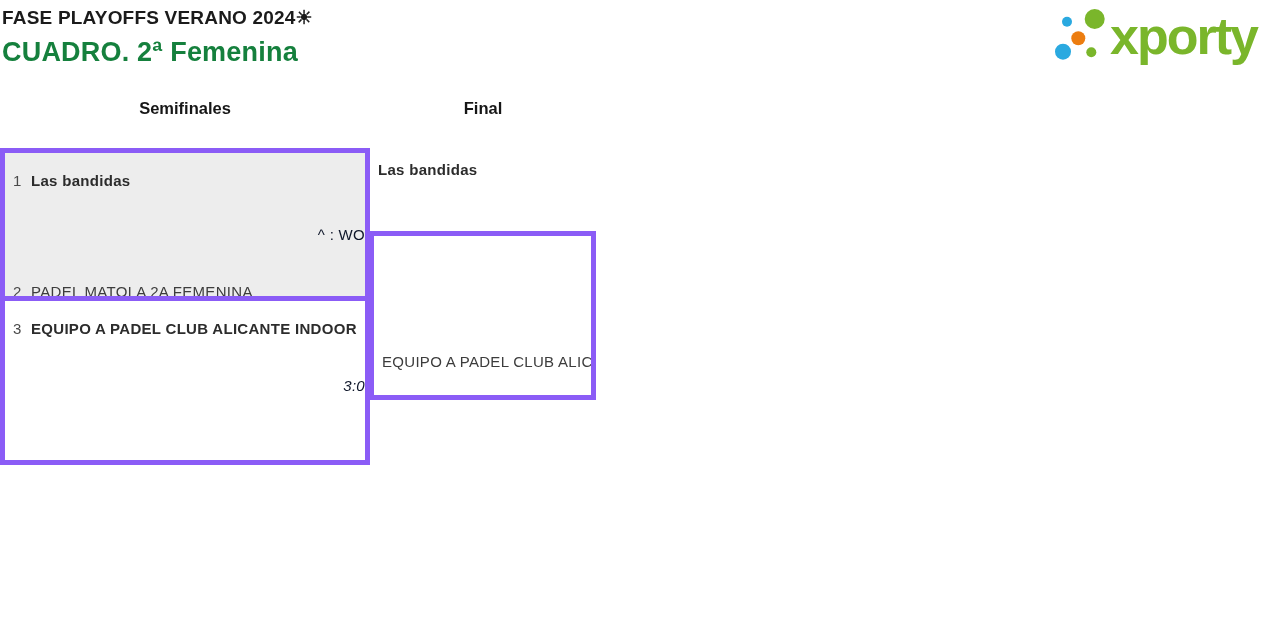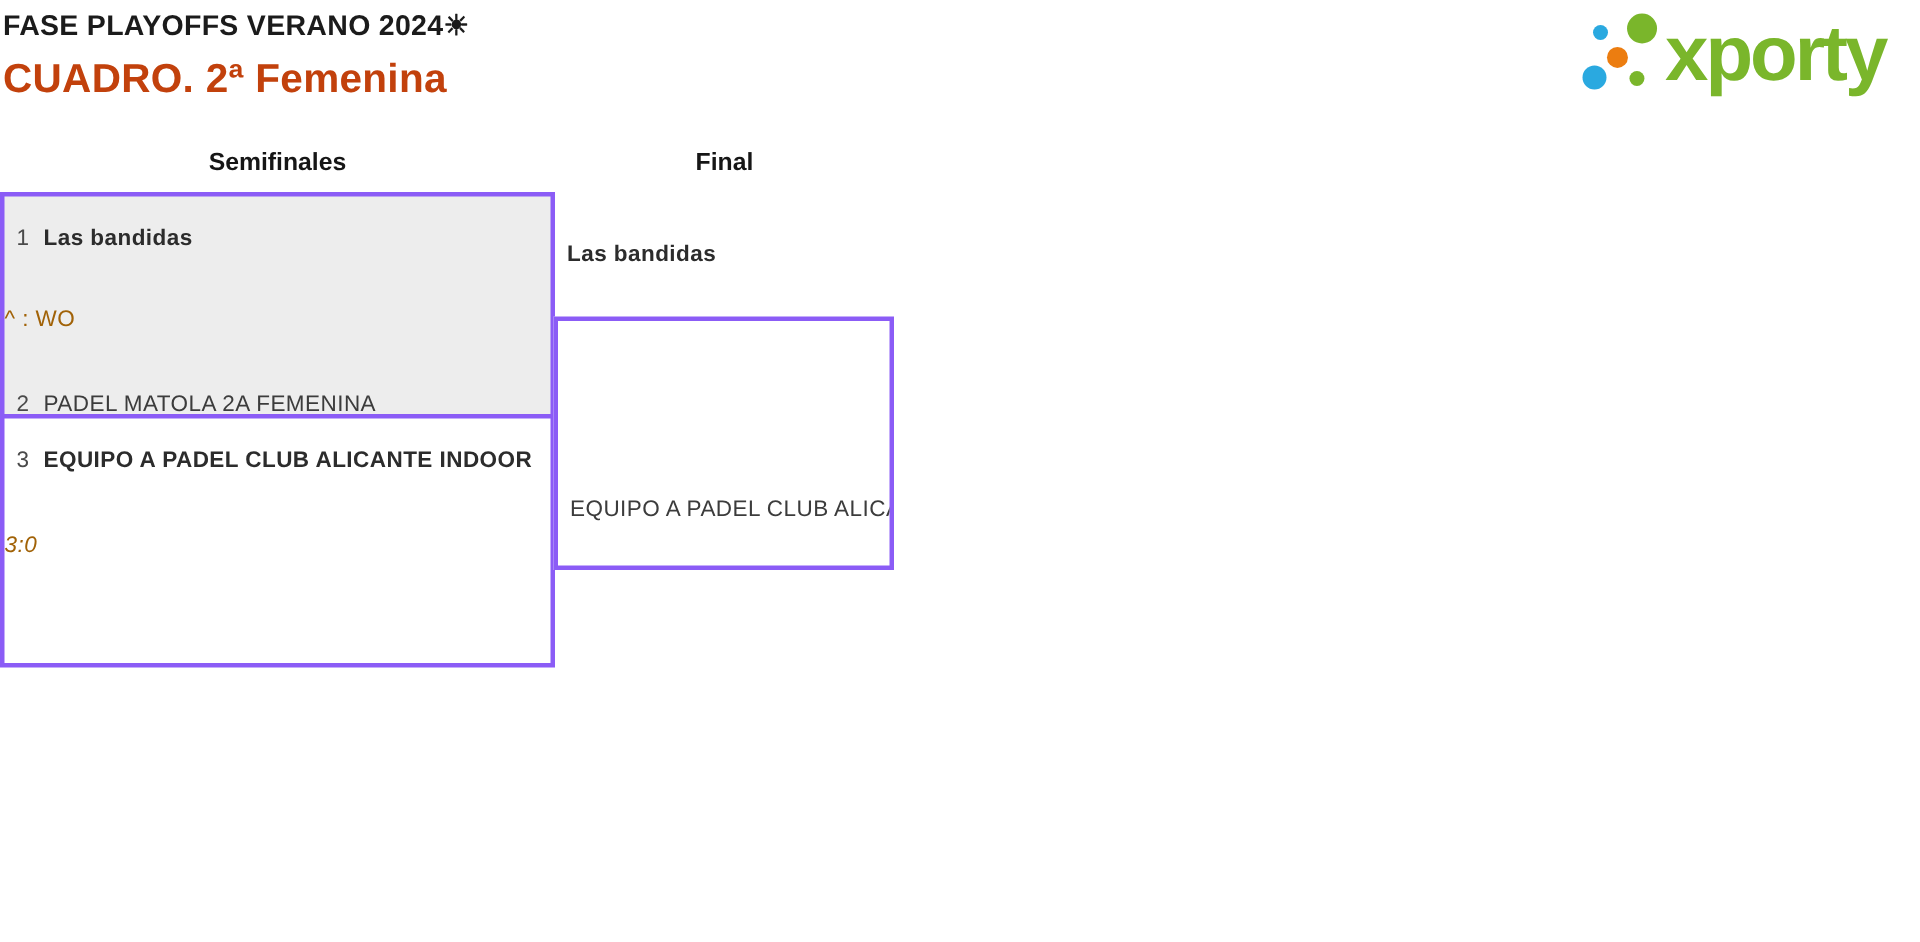--- a/index.html
+++ b/index.html
@@ -14,21 +14,21 @@
   }
 
   
   .title-line1 {
     position: absolute; left: 2px; top: 2px;
     font-size: 19px; font-weight: 700; color: #1b1b1b;
     letter-spacing: 0.2px; line-height: 32px; white-space: nowrap;
   }
   .title-line2 {
     position: absolute; left: 2px; top: 36px;
-    font-size: 27px; font-weight: 700; color: #c2410c;
+    font-size: 27px; font-weight: 700; color: #15803d;
     letter-spacing: 0.2px; line-height: 32px; white-space: nowrap;
   }
 
   
   .logo {
     position: absolute; left: 1048px; top: 0; height: 75px;
     display: flex; align-items: flex-start; cursor: pointer;
   }
   .logo-dots { width: 62px; height: 75px; display: block; }
   .logo-text {
@@ -40,39 +40,40 @@
   .round-header {
     position: absolute; top: 97px; height: 22px;
     font-size: 16.5px; font-weight: 600; color: #161616;
     text-align: center; line-height: 22px;
   }
   .rh-semis { left: 0; width: 370px; }
   .rh-final { left: 370px; width: 226px; }
 
   .match {
     position: absolute; box-sizing: border-box;
-    border: 3px solid #8b5cf6;
+    border: 5px solid #8b5cf6;
+    margin-top: 20px;
   }
   .sf1 { left: 0; top: 128px; width: 370px; height: 167px; background: #ededed; }
   .sf2 { left: 0; top: 276px; width: 370px; height: 169px; background: #ffffff; }
   .final-box { left: 369px; top: 211px; width: 227px; height: 169px; background: #ffffff; }
 
   .team {
     position: absolute; left: 8px; right: 4px;
     font-size: 15px; color: #3c3c3c; letter-spacing: 0.3px;
     line-height: 20px; white-space: nowrap; overflow: hidden;
   }
   .seed {
     display: inline-block; min-width: 18px;
     color: #4a4a4a; letter-spacing: 0;
   }
   .winner { font-weight: 700; color: #2c2c2c; }
   .result {
     position: absolute; left: 0; width: 100%;
-    text-align: left; font-size: 15px; color: #a16207;
+    text-align: right; font-size: 15px; color: #0f172a;
     letter-spacing: 0.3px; line-height: 20px;
   }
 
   .sf1 .team-top    { top: 18px; }
   .sf1 .result      { top: 72px; }
   .sf1 .team-bottom { top: 129px; }
 
   .sf2 .team-top    { top: 18px; }
   .sf2 .result      { top: 75px; font-style: italic; }
   .sf2 .team-bottom { top: 131px; }

